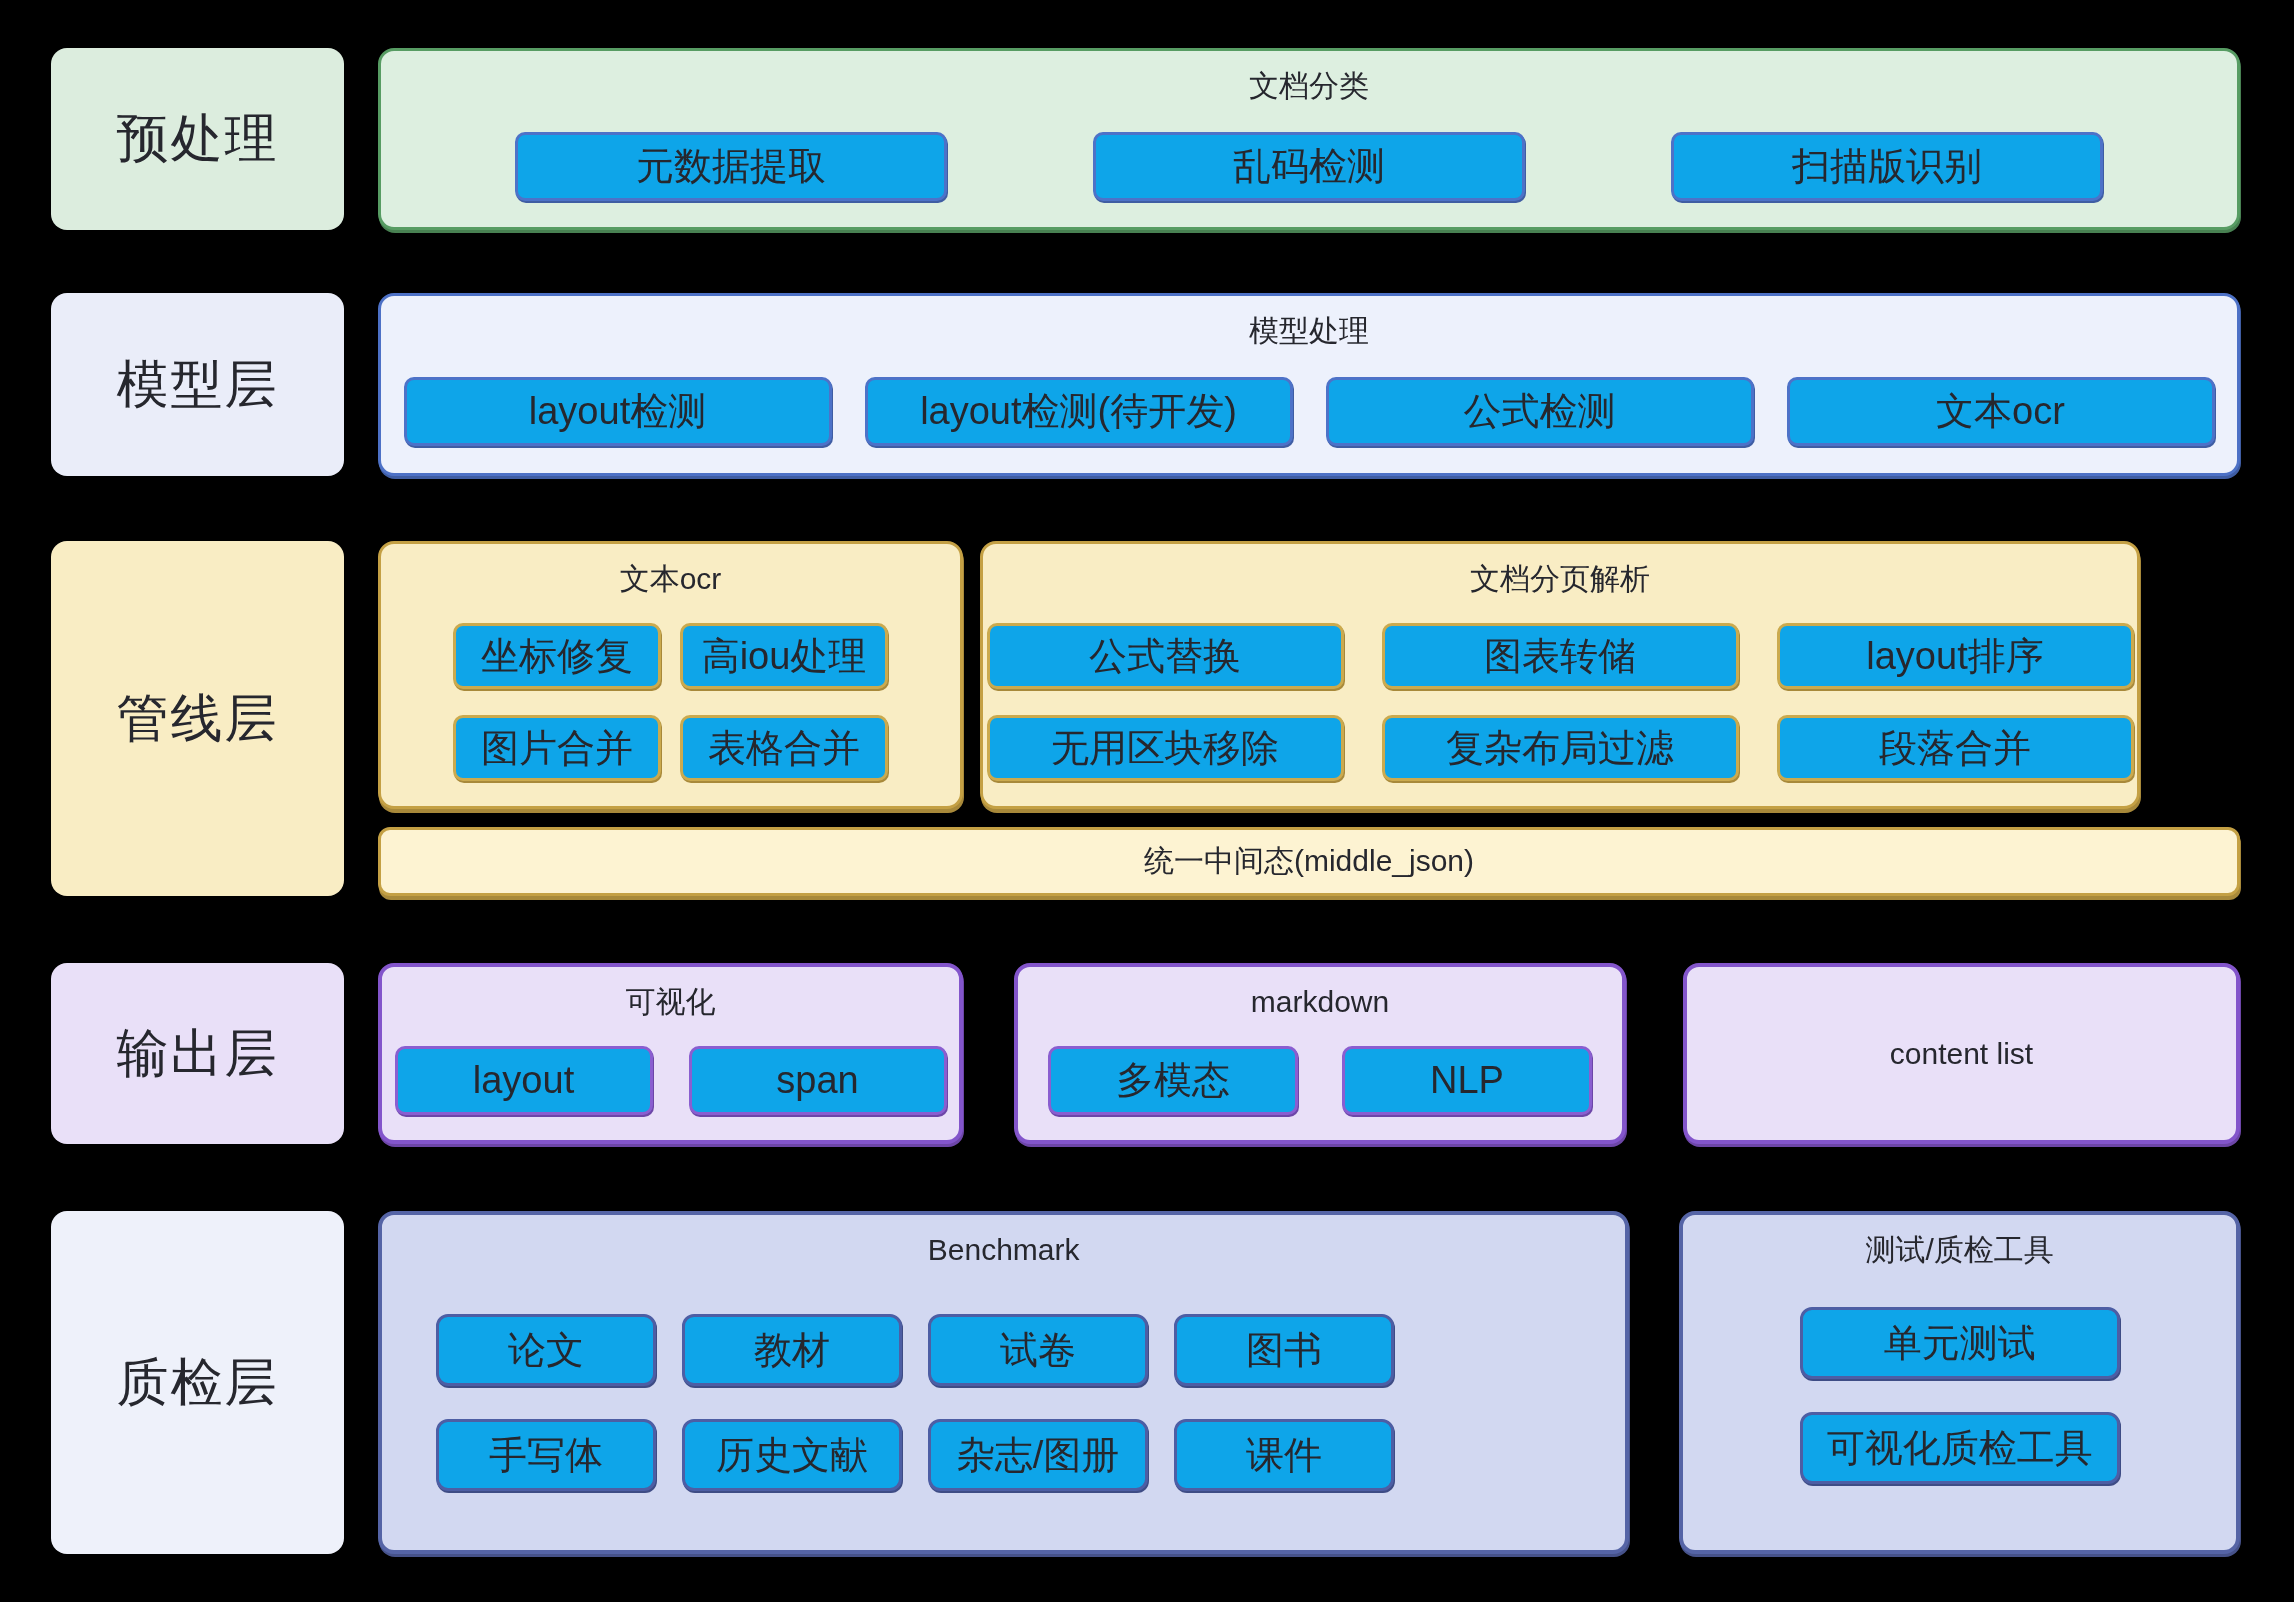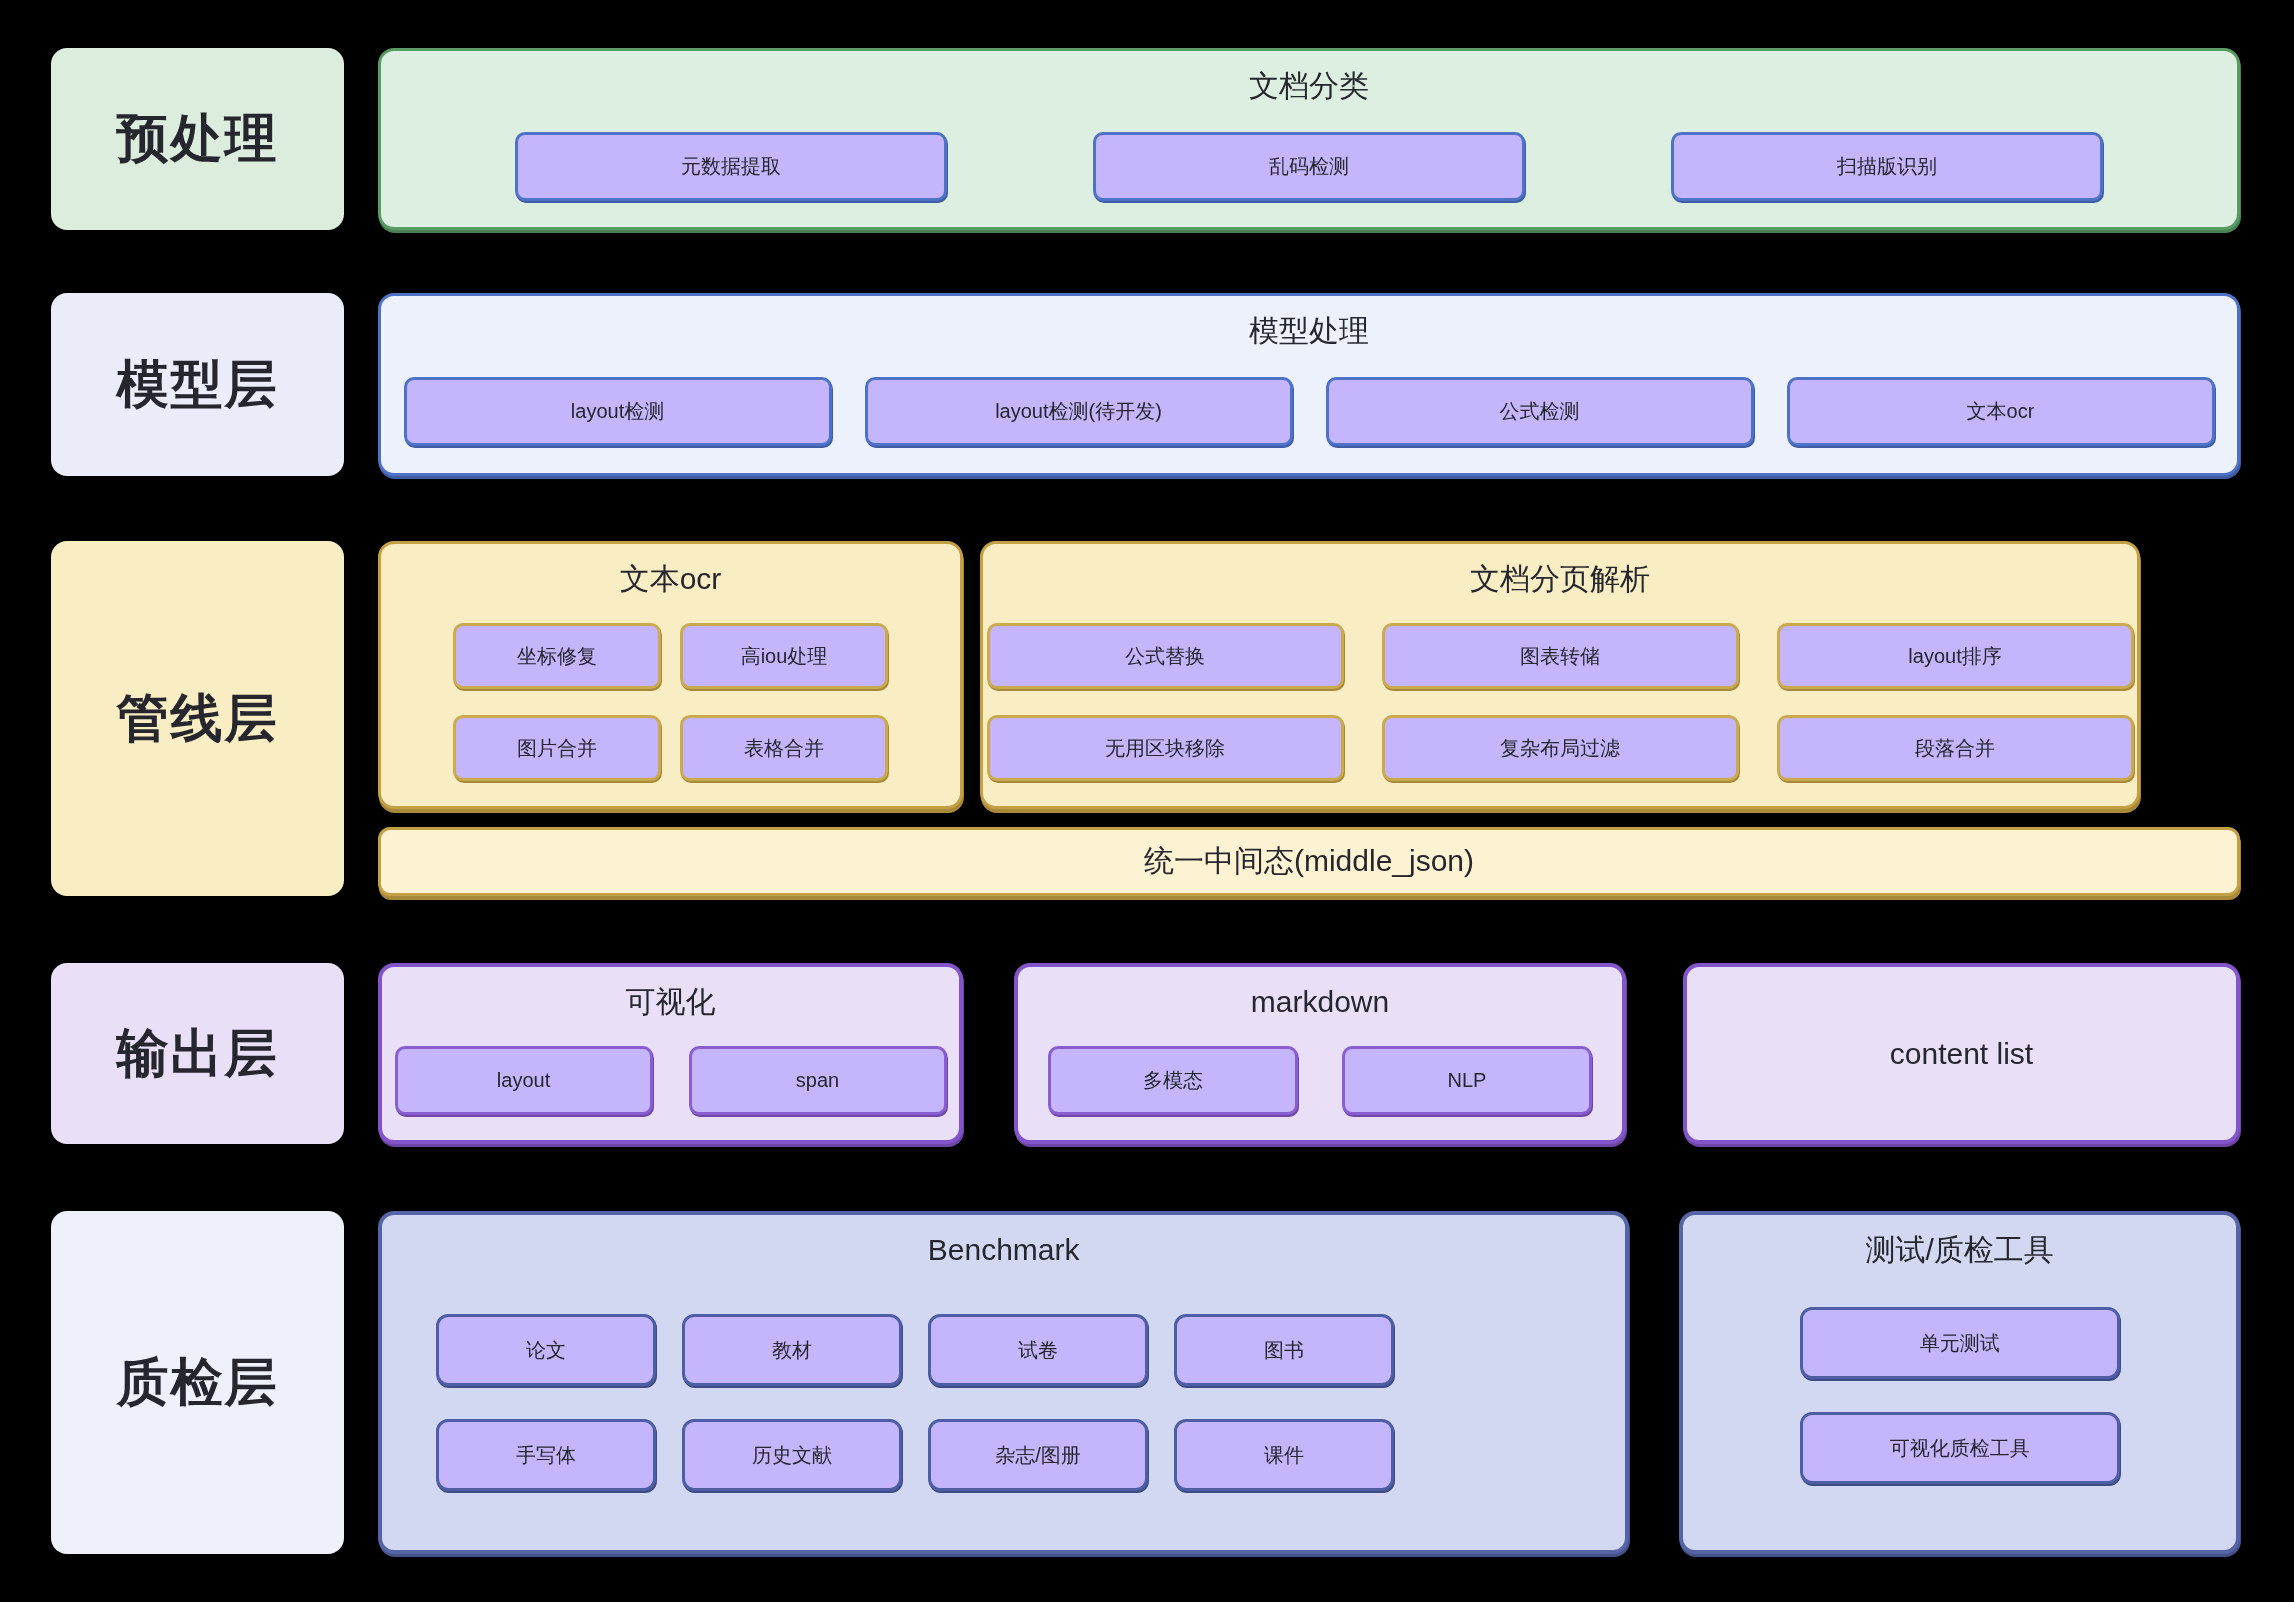--- a/index.html
+++ b/index.html
@@ -5,28 +5,28 @@
   html,body{margin:0;padding:0;background:#000;}
   .canvas{position:relative;width:2294px;height:1602px;background:#000;overflow:hidden;
           font-family:"Liberation Sans","DejaVu Sans",sans-serif;color:#26272e;font-weight:500;}
   .row{position:absolute;left:51px;display:flex;gap:34px;}
   .r1{top:48px;height:182px;}
   .r2{top:293px;height:183px;}
   .r3{top:541px;height:355px;}
   .r4{top:963px;height:181px;}
   .r5{top:1211px;height:343px;}
   .label{width:293px;align-self:stretch;border-radius:16px;display:flex;align-items:center;justify-content:center;
-         font-size:52px;letter-spacing:2px;font-weight:bold;}
+         font-size:52px;letter-spacing:2px;}
   .content{width:1862px;display:flex;}
   .col{flex-direction:column;}
   .container{border-radius:16px;display:flex;flex-direction:column;box-sizing:border-box;}
   .ctitle{margin-top:16px;text-align:center;font-size:30px;line-height:38px;}
   .items{flex:1;display:flex;align-items:center;justify-content:center;}
-  .chip{background:#c4b5fd;border-radius:10px;display:flex;align-items:center;justify-content:center;
-        font-size:20px;box-sizing:border-box;white-space:nowrap;}
+  .chip{background:#0ea5e9;border-radius:10px;display:flex;align-items:center;justify-content:center;
+        font-size:38px;box-sizing:border-box;white-space:nowrap;}
   
   .lab-green{background:#dcedde;}
   .lab-blue{background:#eaedf9;}
   .lab-gold{background:#f9edc4;}
   .lab-purple{background:#e9e0f8;}
   .lab-white{background:#eef1fa;}
   .box-green{background:#ddefe0;border:3px solid #579c63;box-shadow:1px 3px 0 #488152;}
   .box-blue{background:#edf1fc;border:3px solid #4d71c6;box-shadow:1px 3px 0 #3f5da3;}
   .box-gold{background:#f9edc4;border:3px solid #c4a044;box-shadow:1px 4px 0 #a8893a;}
   .box-purple{background:#e9e0f8;border:4px solid #8355cb;box-shadow:1px 3px 0 #6d46a8;}

